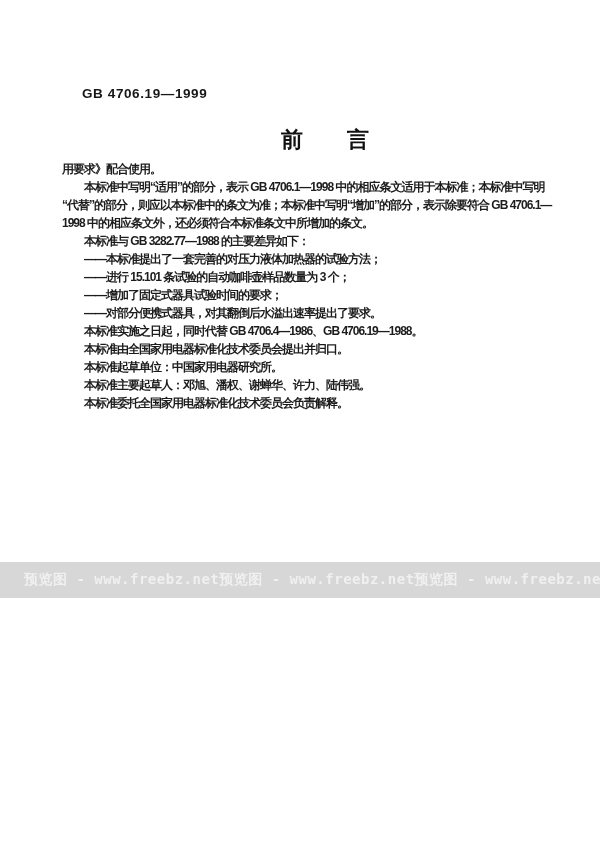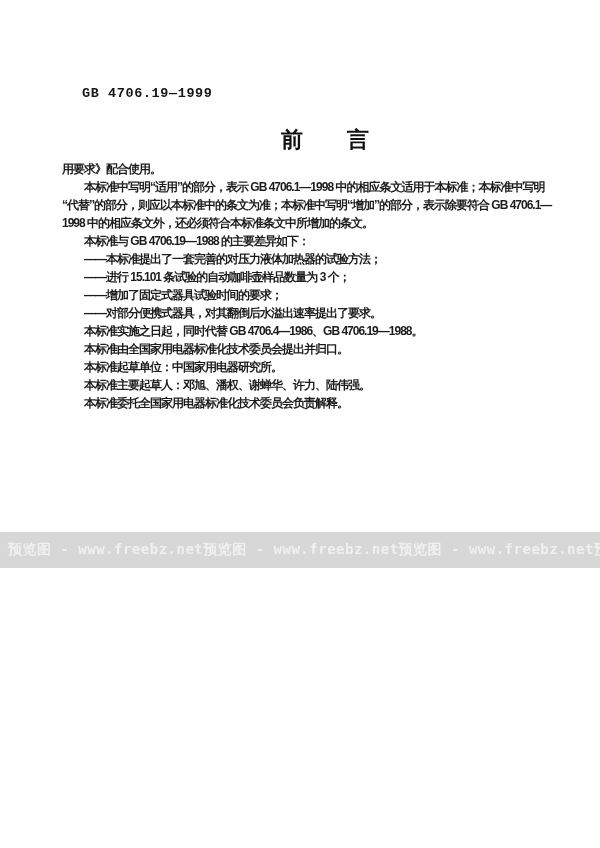--- a/index.html
+++ b/index.html
@@ -11,21 +11,21 @@
     font-family: "Liberation Sans", sans-serif;
     color: #1b1b1b;
   }
   .page {
     position: absolute; inset: 0;
     background: #ffffff;
   }
   .std-number {
     position: absolute;
     left: 82px; top: 86px;
-    font-family: Liberation Mono, monospace;
+    font-family: Liberation Sans, sans-serif;
     font-weight: bold;
     font-size: 13.5px;
     letter-spacing: 0.6px;
     color: #161616;
     white-space: pre;
   }
   .doc-title {
     position: absolute;
     left: 8px; top: 125px;
     width: 100%;
@@ -45,27 +45,27 @@
   .line {
     font-size: 12px;
     line-height: 18px;
     letter-spacing: -1px;
     font-weight: bold;
     white-space: pre;
     color: #1c1c1c;
   }
   .watermark-band {
     position: absolute;
-    left: 0; top: 532px;
+    left: 0; top: 562px;
     width: 600px; height: 36px;
     background: #d7d7d7;
     display: flex;
     align-items: center;
     justify-content: space-between;
-    padding: 0 8px;
+    padding: 0 24px;
     box-sizing: border-box;
   }
   .watermark-item {
     font-family: "DejaVu Sans Mono", monospace;
     font-size: 14px;
     font-weight: bold;
     letter-spacing: 0.5px;
     color: #f0f0f0;
     white-space: nowrap;
   }
@@ -77,21 +77,21 @@
 
   <div class="std-number">GB 4706.19—1999</div>
 
   <div class="doc-title">前　　言</div>
 
   <div class="foreword">
     <div class="line">用要求》配合使用。</div>
     <div class="line">　　本标准中写明“适用”的部分，表示 GB 4706.1—1998 中的相应条文适用于本标准；本标准中写明</div>
     <div class="line">“代替”的部分，则应以本标准中的条文为准；本标准中写明“增加”的部分，表示除要符合 GB 4706.1—</div>
     <div class="line">1998 中的相应条文外，还必须符合本标准条文中所增加的条文。</div>
-    <div class="line">　　本标准与 GB 4706.19—1988 的主要差异如下：</div>
+    <div class="line">　　本标准与 GB 3282.77—1988 的主要差异如下：</div>
     <div class="line">　　——本标准提出了一套完善的对压力液体加热器的试验方法；</div>
     <div class="line">　　——进行 15.101 条试验的自动咖啡壶样品数量为 3 个；</div>
     <div class="line">　　——增加了固定式器具试验时间的要求；</div>
     <div class="line">　　——对部分便携式器具，对其翻倒后水溢出速率提出了要求。</div>
     <div class="line">　　本标准实施之日起，同时代替 GB 4706.4—1986、GB 4706.19—1988。</div>
     <div class="line">　　本标准由全国家用电器标准化技术委员会提出并归口。</div>
     <div class="line">　　本标准起草单位：中国家用电器研究所。</div>
     <div class="line">　　本标准主要起草人：邓旭、潘权、谢蝉华、许力、陆伟强。</div>
     <div class="line">　　本标准委托全国家用电器标准化技术委员会负责解释。</div>
   </div>

